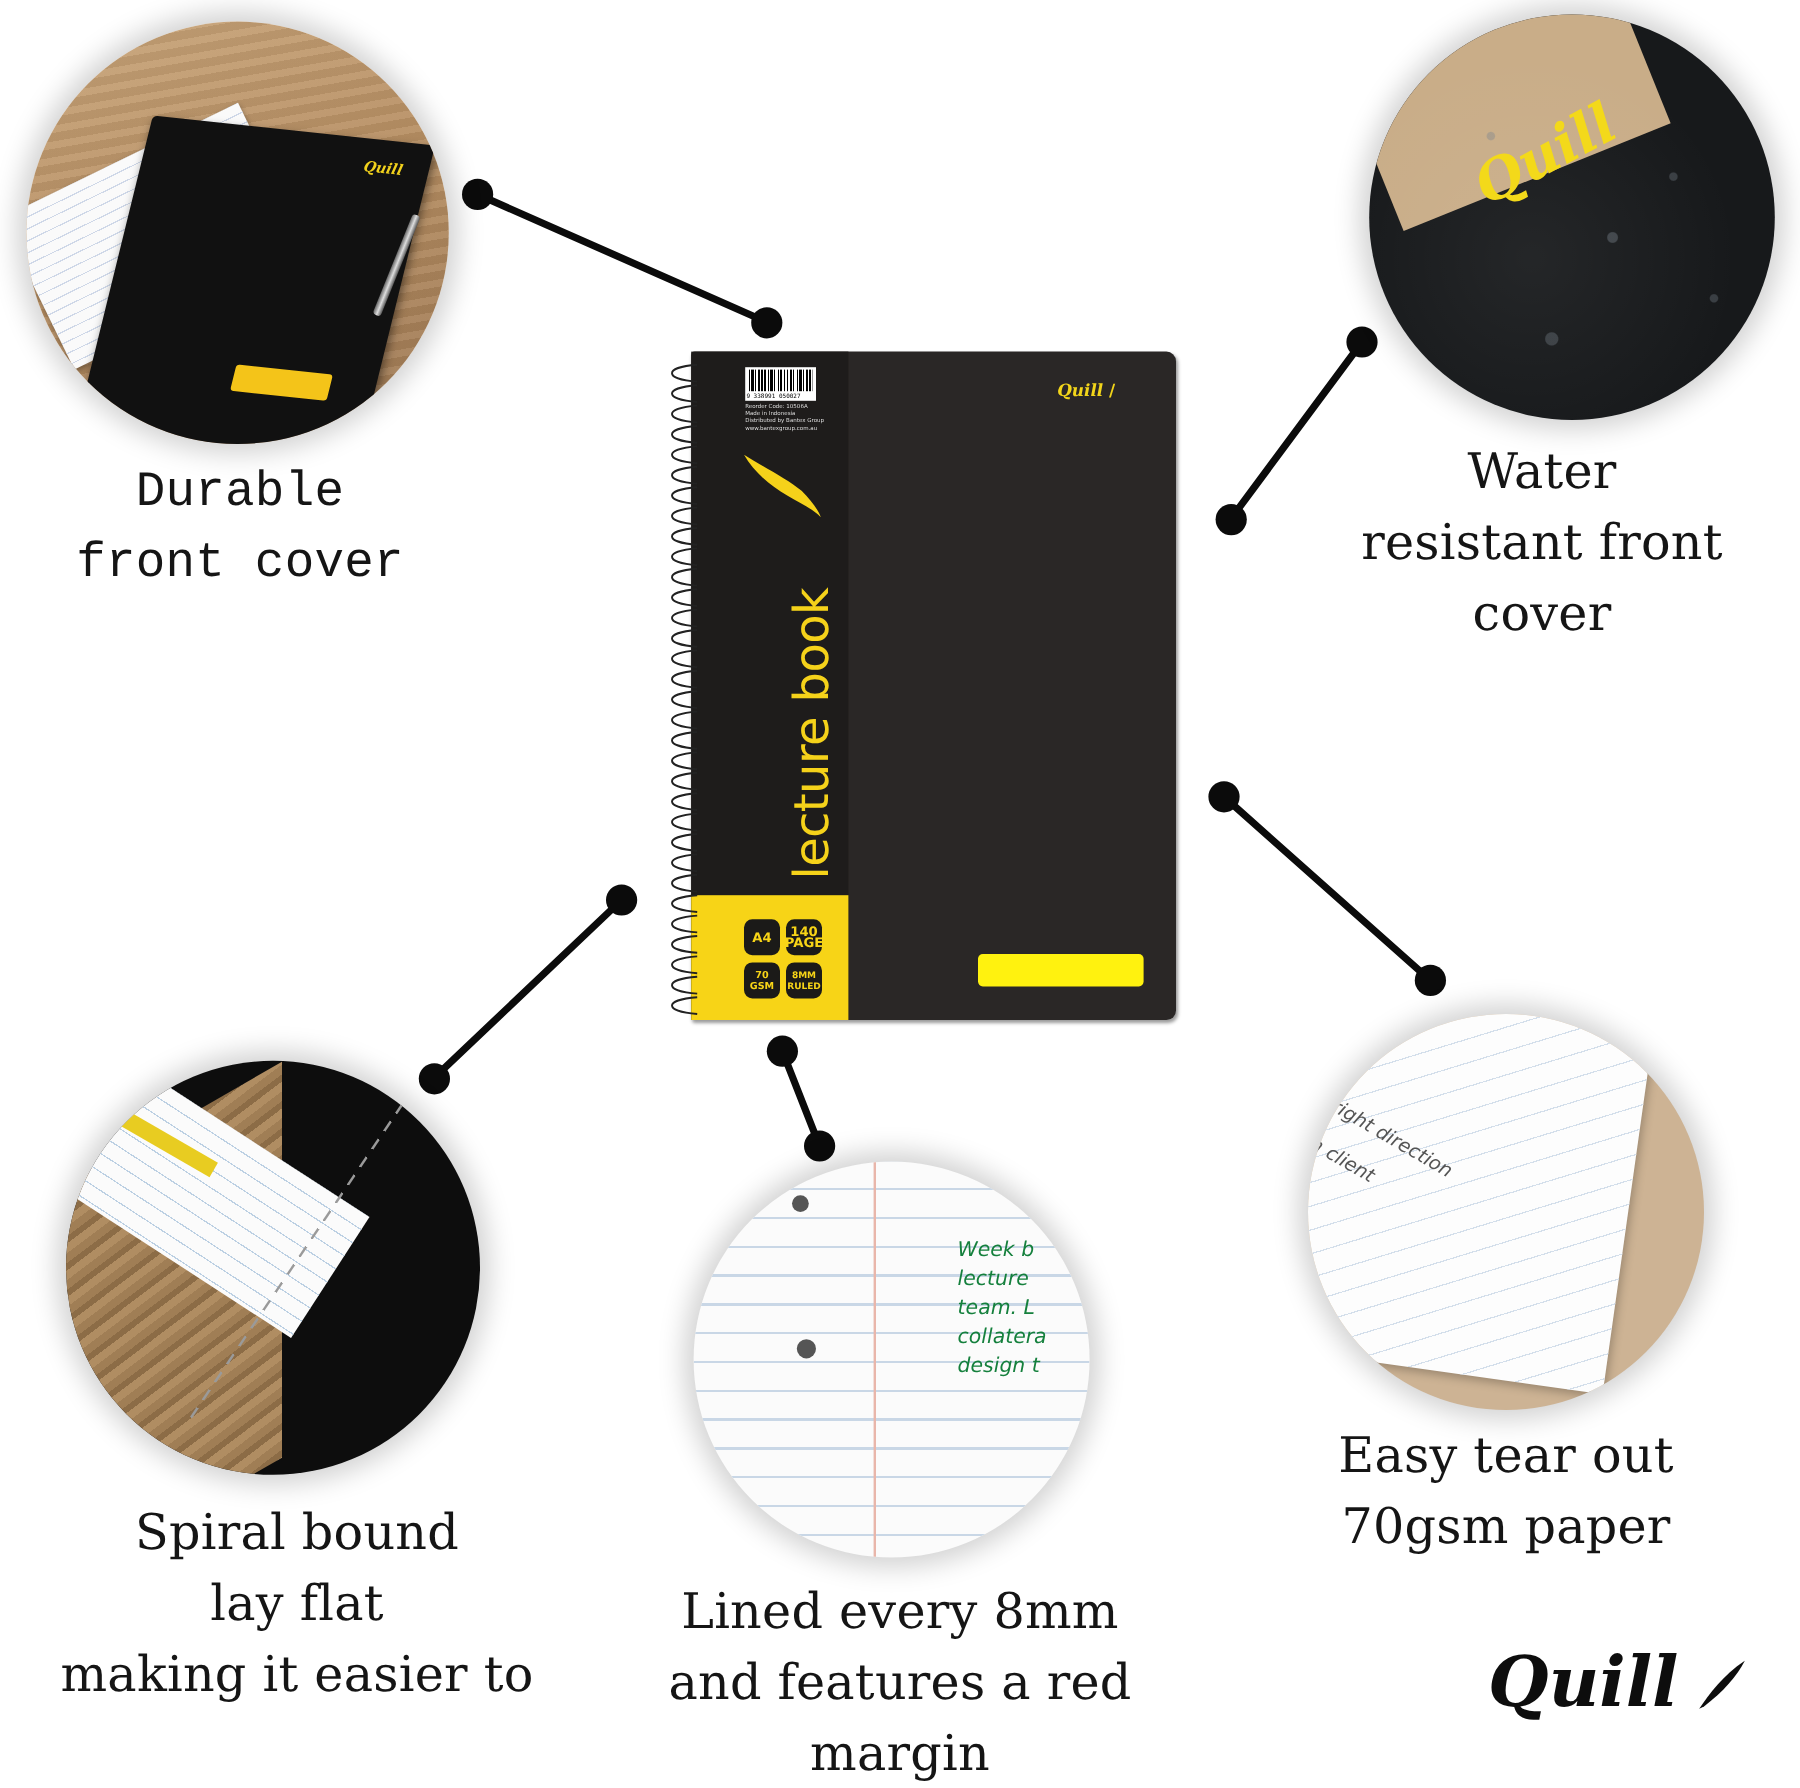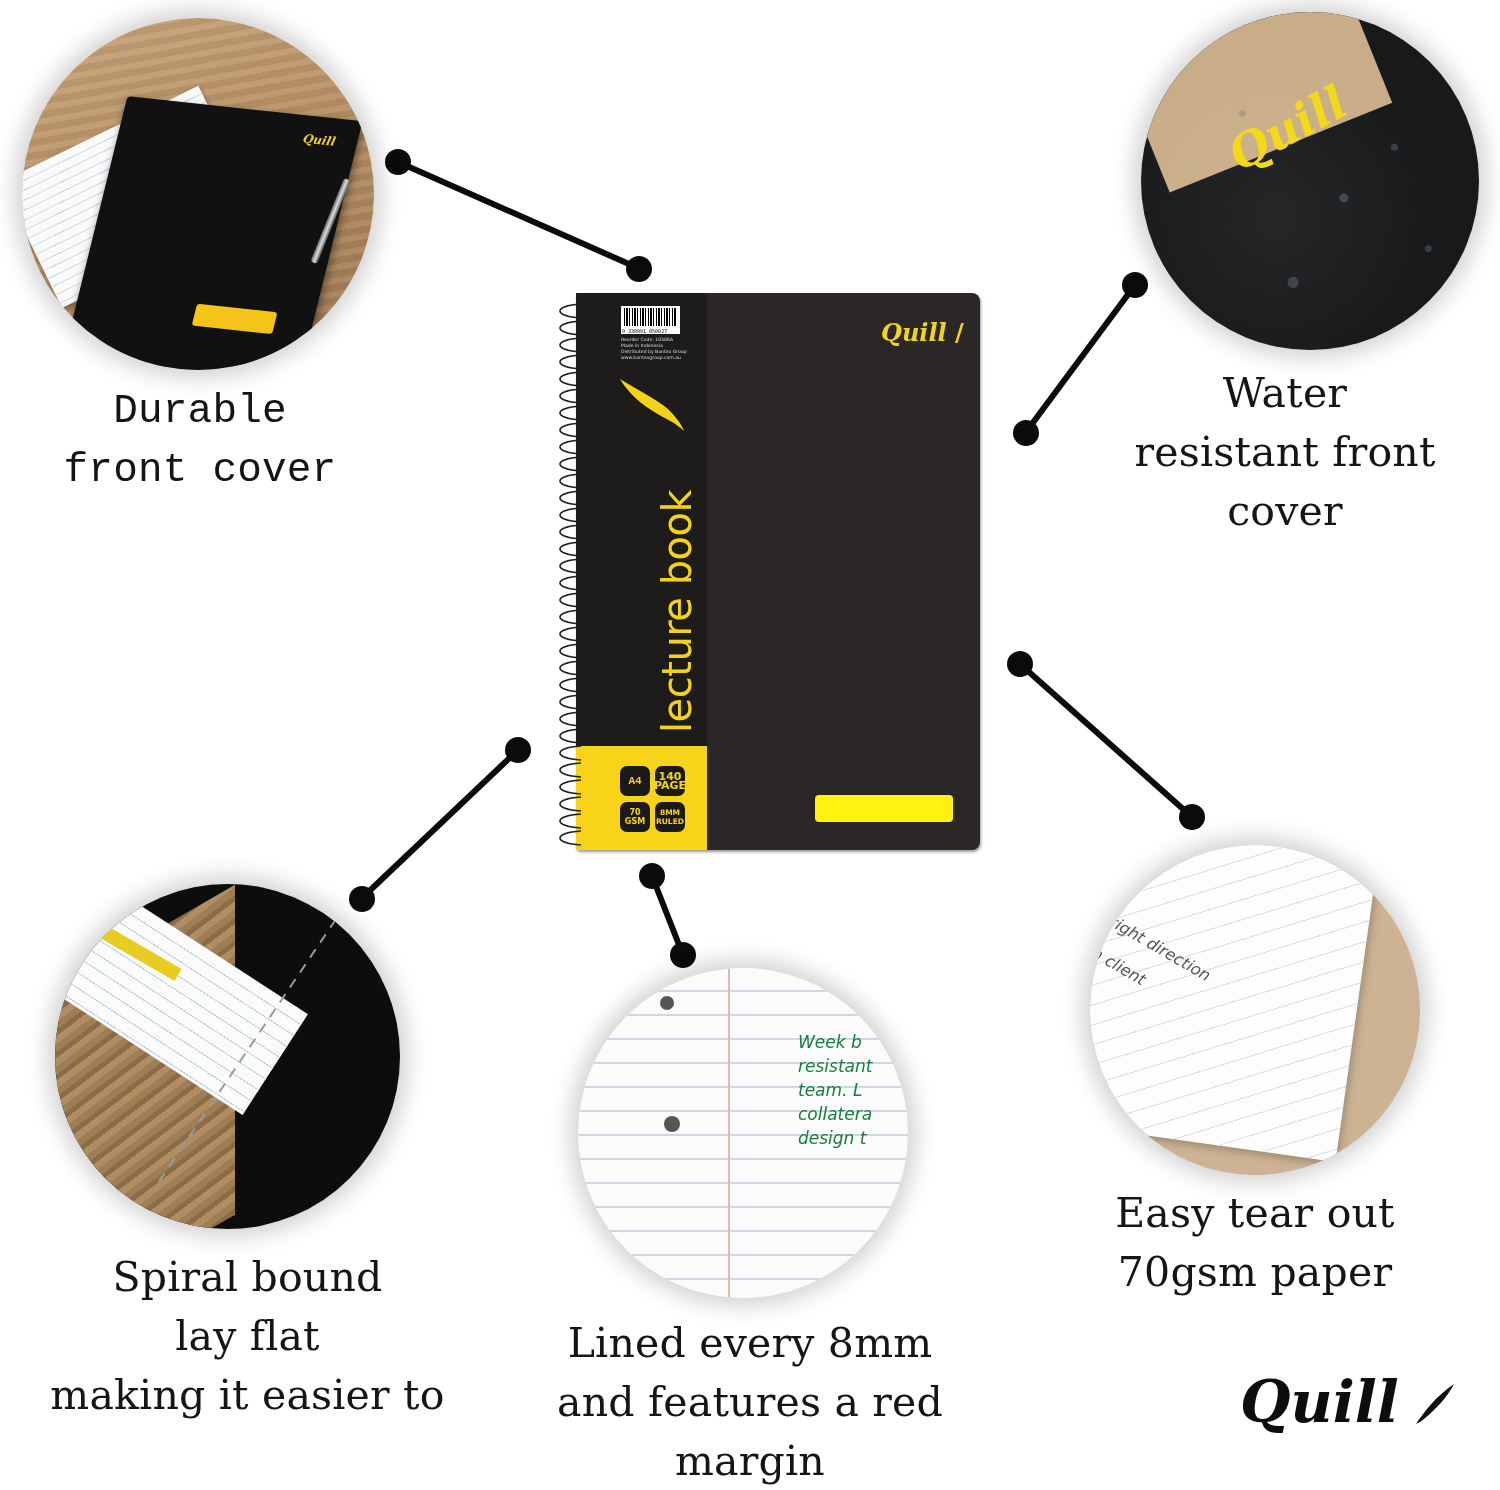--- a/index.html
+++ b/index.html
@@ -85,37 +85,37 @@
       <div>Made in Indonesia</div>
       <div>Distributed by Bantex Group</div>
       <div>www.bantexgroup.com.au</div>
     </div>
     <svg class="abs" style="left:40px;top:82px;" width="72" height="60">
       <path d="M4 4 C 20 14, 40 24, 52 34 C 60 42, 66 50, 68 56 C 60 48, 50 44, 40 38 C 26 30, 12 18, 4 4 Z" fill="#f5d21a"></path>
     </svg>
     <div class="lecture" style="top:440px;left:78px;">lecture book</div>
   </div>
   <div class="nb-yellow">
-    <div class="badge" style="left:44px;top:20px;font-size:11px;font-family:Liberation Mono, monospace;">
+    <div class="badge" style="left:44px;top:20px;font-size:11px;">
         <span>A4</span>
       </div>
     <div class="badge" style="left:79px;top:20px;font-size:11px;flex-direction:column;">
         <span>140</span>
         <span>PAGE</span>
       </div>
     <div class="badge" style="left:44px;top:56px;font-size:8px;flex-direction:column;">
         <span>70</span>
         <span>GSM</span>
       </div>
     <div class="badge" style="left:79px;top:56px;font-size:7.5px;flex-direction:column;">
         <span>8MM</span>
         <span>RULED</span>
       </div>
   </div>
-  <div class="quill-logo" style="left:305px;top:25px;font-size:24px;"><span>Quill</span> <span style="font-style:normal;">/</span></div>
+  <div class="quill-logo" style="left:305px;top:25px;font-size:14px;"><span>Quill</span> <span style="font-style:normal;">/</span></div>
   <div class="label-box"></div>
 </div>
 <svg class="spiral" viewBox="0 0 36 552">
   <g fill="none" stroke="#222" stroke-width="1.6">
     <path d="M30 8 C 2 10, 2 20, 30 22 M30 25 C 2 27, 2 37, 30 39 M30 42 C 2 44, 2 54, 30 56 M30 59 C 2 61, 2 71, 30 73 M30 76 C 2 78, 2 88, 30 90 M30 93 C 2 95, 2 105, 30 107 M30 110 C 2 112, 2 122, 30 124 M30 127 C 2 129, 2 139, 30 141 M30 144 C 2 146, 2 156, 30 158 M30 161 C 2 163, 2 173, 30 175 M30 178 C 2 180, 2 190, 30 192 M30 195 C 2 197, 2 207, 30 209 M30 212 C 2 214, 2 224, 30 226 M30 229 C 2 231, 2 241, 30 243 M30 246 C 2 248, 2 258, 30 260 M30 263 C 2 265, 2 275, 30 277 M30 280 C 2 282, 2 292, 30 294 M30 297 C 2 299, 2 309, 30 311 M30 314 C 2 316, 2 326, 30 328 M30 331 C 2 333, 2 343, 30 345 M30 348 C 2 350, 2 360, 30 362 M30 365 C 2 367, 2 377, 30 379 M30 382 C 2 384, 2 394, 30 396 M30 399 C 2 401, 2 411, 30 413 M30 416 C 2 418, 2 428, 30 430 M30 433 C 2 435, 2 445, 30 447 M30 450 C 2 452, 2 462, 30 464 M30 467 C 2 469, 2 479, 30 481 M30 484 C 2 486, 2 496, 30 498 M30 501 C 2 503, 2 513, 30 515 M30 518 C 2 520, 2 530, 30 532 M30 535 C 2 537, 2 547, 30 549"></path>
   </g>
 </svg>
 
 <div class="circle" style="left:55px;top:884px;width:345px;height:345px;background:#0d0d0d;">
   <div class="abs" style="left:-60px;top:70px;width:240px;height:330px;background:repeating-linear-gradient(170deg,#a07e55 0 8px,#8c6c46 8px 14px,#b08d62 14px 22px);transform:skewY(-30deg);"></div>
@@ -129,21 +129,21 @@
   <div>Spiral bound</div>
     <div>lay flat</div>
     <div>making it easier to</div>
 </div>
 
 <div class="circle" style="left:578px;top:968px;width:330px;height:330px;background:#fbfbfb;">
   <div class="abs" style="left:0;top:0;width:330px;height:330px;background:repeating-linear-gradient(180deg,transparent 0 22px,#c9d7e6 22px 24px);"></div>
   <div class="abs" style="left:150px;top:0;width:2px;height:330px;background:#e9b6aa;"></div>
   <div class="abs" style="left:220px;top:62px;font-family:'DejaVu Sans','Liberation Sans',sans-serif;font-size:17px;line-height:24px;color:#15803d;font-style:italic;">
     <div>Week b</div>
-      <div>resistant</div>
+      <div>lecture</div>
       <div>team. L</div>
       <div>collatera</div>
       <div>design t</div>
   </div>
   <div class="abs" style="left:82px;top:28px;width:14px;height:14px;border-radius:50%;background:#555;"></div>
   <div class="abs" style="left:86px;top:148px;width:16px;height:16px;border-radius:50%;background:#555;"></div>
 </div>
 <div class="caption" style="left:540px;top:1314px;width:420px;">
   <div>Lined every 8mm</div>
     <div>and features a red</div>

